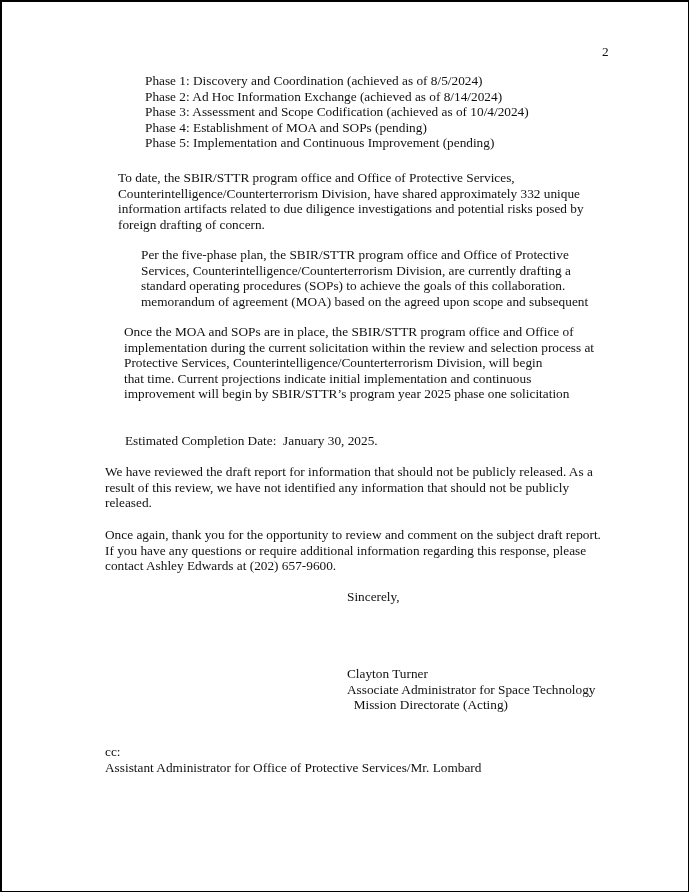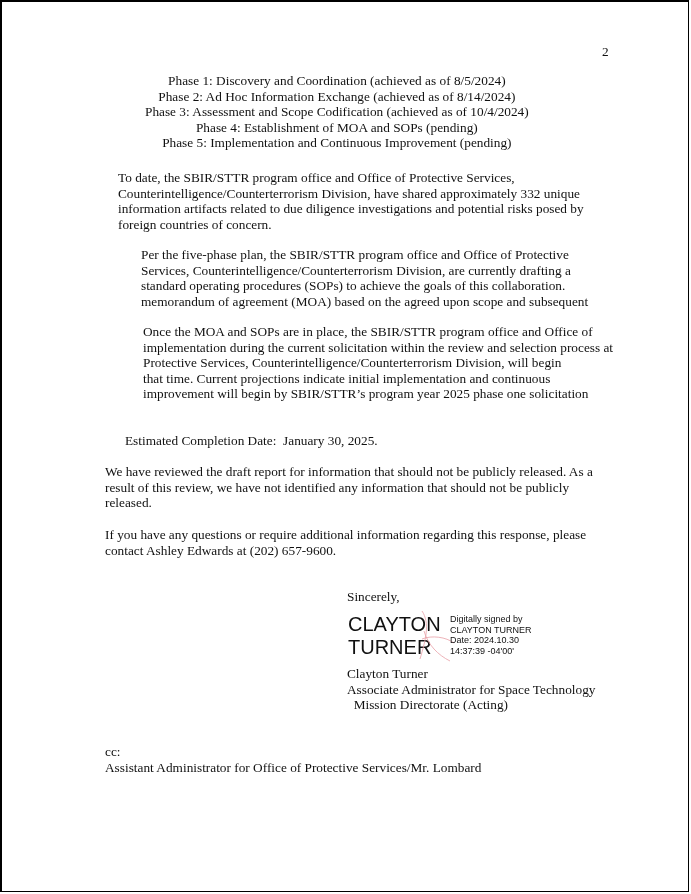--- a/index.html
+++ b/index.html
@@ -6,25 +6,25 @@
     body { width: 691px; height: 894px; overflow: hidden; position: relative; }
     .page {
       position: absolute; left: 0; top: 0; width: 689px; height: 892px;
       border: 1px solid #000; border-left-width: 2px; border-top-width: 2px;
       box-sizing: border-box; background: #fff;
       font-family: "Liberation Serif", serif; color: #111; font-size: 13.3px;
     }
     .abs { position: absolute; white-space: nowrap; line-height: 15.5px; }
     .page-num { left: 600px; top: 42px; }
     .phases { left: 143px; top: 71px; }
-    .phases div { line-height: 15.6px; text-align: center; }
+    .phases div { line-height: 15.6px; }
     .para { position: absolute; line-height: 15.6px; white-space: nowrap; }
     .p1 { left: 116px; top: 168px; }
     .p2 { left: 139px; top: 245px; }
-    .p3 { left: 141px; top: 322px; }
+    .p3 { left: 122px; top: 322px; }
     .p4 { left: 123px; top: 431px; }
     .p5 { left: 103px; top: 462px; }
     .p6 { left: 103px; top: 525px; }
     .sincerely { left: 345px; top: 587px; }
     .sig-block { position: absolute; left: 346px; top: 611px; width: 200px; height: 48px; }
     .sig-name {
       position: absolute; left: 0; top: 0; font-family: "Liberation Sans", sans-serif;
       font-size: 20px; line-height: 23px; color: #111; white-space: nowrap;
     }
     .sig-mark { position: absolute; left: 68px; top: -4px; width: 40px; height: 56px; }
@@ -50,21 +50,21 @@
     <div>Phase 2:  Ad Hoc Information Exchange (achieved as of 8/14/2024)</div>
     <div>Phase 3:  Assessment and Scope Codification (achieved as of 10/4/2024)</div>
     <div>Phase 4:  Establishment of MOA and SOPs (pending)</div>
     <div>Phase 5:  Implementation and Continuous Improvement (pending)</div>
   </div>
 
   <div class="para p1">
     <div>To date, the SBIR/STTR program office and Office of Protective Services,</div>
     <div>Counterintelligence/Counterterrorism Division, have shared approximately 332 unique</div>
     <div>information artifacts related to due diligence investigations and potential risks posed by</div>
-    <div>foreign countries of concern.</div>
+    <div>foreign drafting of concern.</div>
   </div>
 
   <div class="para p2">
     <div>Per the five-phase plan, the SBIR/STTR program office and Office of Protective</div>
     <div>Services, Counterintelligence/Counterterrorism Division, are currently drafting a</div>
     <div>standard operating procedures (SOPs) to achieve the goals of this collaboration.</div>
     <div>memorandum of agreement (MOA) based on the agreed upon scope and subsequent</div>
   </div>
 
   <div class="para p3">
@@ -79,41 +79,27 @@
     <span class="bold">Estimated Completion Date:</span><span style="white-space:pre;">  January 30, 2025.</span>
   </div>
 
   <div class="para p5">
     <div>We have reviewed the draft report for information that should not be publicly released.  As a</div>
     <div>result of this review, we have not identified any information that should not be publicly</div>
     <div>released.</div>
   </div>
 
   <div class="para p6">
+    <div>Once again, thank you for the opportunity to review and comment on the subject draft report.</div>
     <div>If you have any questions or require additional information regarding this response, please</div>
     <div>contact Ashley Edwards at (202) 657-9600.</div>
   </div>
 
   <div class="abs sincerely">Sincerely,</div>
 
-  <div class="sig-block">
-    <div class="sig-name">
-      <div>CLAYTON</div>
-      <div>TURNER</div>
-    </div>
-    <svg class="sig-mark" viewBox="0 0 40 56">
-      <path id="sigpath" d="M6 2 C 14 14, 10 30, 4 50 M 6 30 C 16 26, 30 28, 38 34 M 8 22 C 12 36, 22 46, 34 52" fill="none" stroke-width="1" opacity="0.8" stroke="#e8a0a8"></path>
-    </svg>
-    <div class="sig-details">
-      <div>Digitally signed by</div>
-      <div>CLAYTON TURNER</div>
-      <div>Date: 2024.10.30</div>
-      <div>14:37:39 -04'00'</div>
-    </div>
-  </div>
 
   <div class="abs signer">
     <div>Clayton Turner</div>
     <div>Associate Administrator for Space Technology</div>
     <div style="white-space:pre;">  Mission Directorate (Acting)</div>
   </div>
 
   <div class="abs cc">
     <div>cc:</div>
     <div>Assistant Administrator for Office of Protective Services/Mr. Lombard</div>

